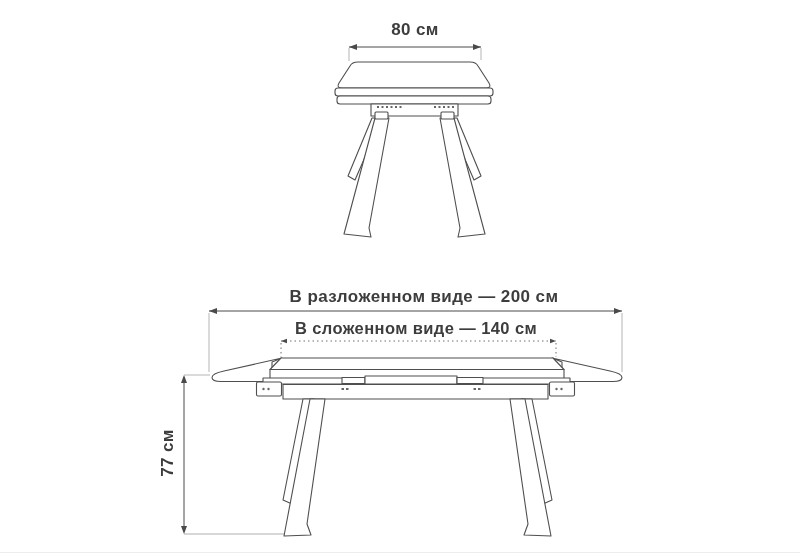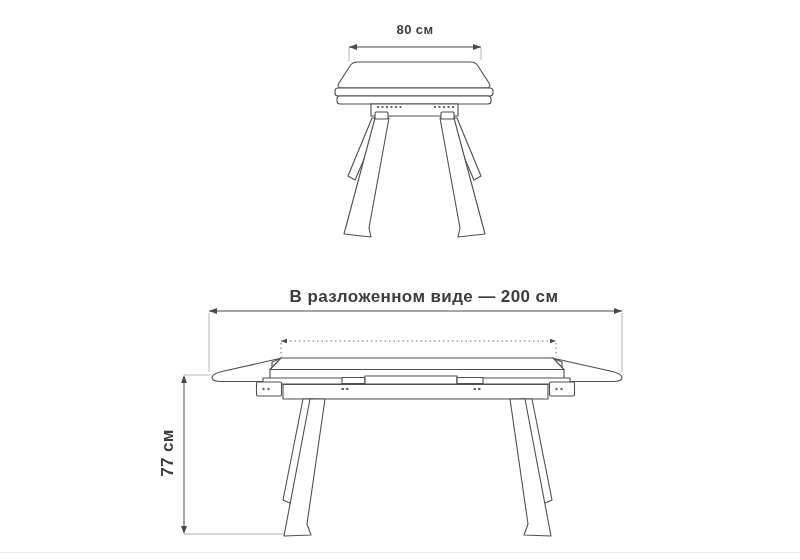--- a/index.html
+++ b/index.html
@@ -13,21 +13,21 @@
   .canvas svg{position:absolute;left:0;top:0;}
   .dim-label{
     position:absolute;
     color:#3d3d3d;
     font-weight:600;
     letter-spacing:.4px;
     text-align:center;
     white-space:nowrap;
     line-height:20px;
   }
-  #label-width{left:315px;top:20px;width:200px;font-size:13px;}
+  #label-width{left:315px;top:20px;width:200px;font-size:17px;}
   #label-extended{left:224px;top:287px;width:400px;font-size:17px;}
   #label-folded{left:216px;top:318px;width:400px;font-size:16.5px;}
   #label-height{left:128px;top:443px;width:80px;font-size:17px;transform:rotate(-90deg);}
   .outline{fill:#ffffff;stroke:#4f4f4f;stroke-width:1.1;stroke-linejoin:round;}
   .dimline{stroke:#4a4a4a;stroke-width:1;}
   .extline{stroke:#b5b5b5;stroke-width:1;}
   .dotline{stroke:#6f6f6f;stroke-width:1;stroke-dasharray:1.5 3;}
   .arrow{fill:#4a4a4a;stroke:none;}
   .tick{fill:#666666;stroke:none;}
 </style>
@@ -133,16 +133,17 @@
       <path class="outline" d="M532,399 L521,399 L543,504 L552,500 Z"></path>
       <path class="outline" d="M310,399 L325,399 L307,524 L311,535 L284,536 Z"></path>
       <path class="outline" d="M525,399 L510,399 L528,524 L524,535 L551,536 Z"></path>
     </g>
   </svg>
 
   <div class="dim-label" id="label-width">80 см</div>
 
   <div class="dim-label" id="label-extended">В разложенном виде — 200 см</div>
 
+  <div class="dim-label" id="label-folded">В сложенном виде — 140 см</div>
 
   <div class="dim-label" id="label-height">77 см</div>
 
 </div>
 
 </body></html>

